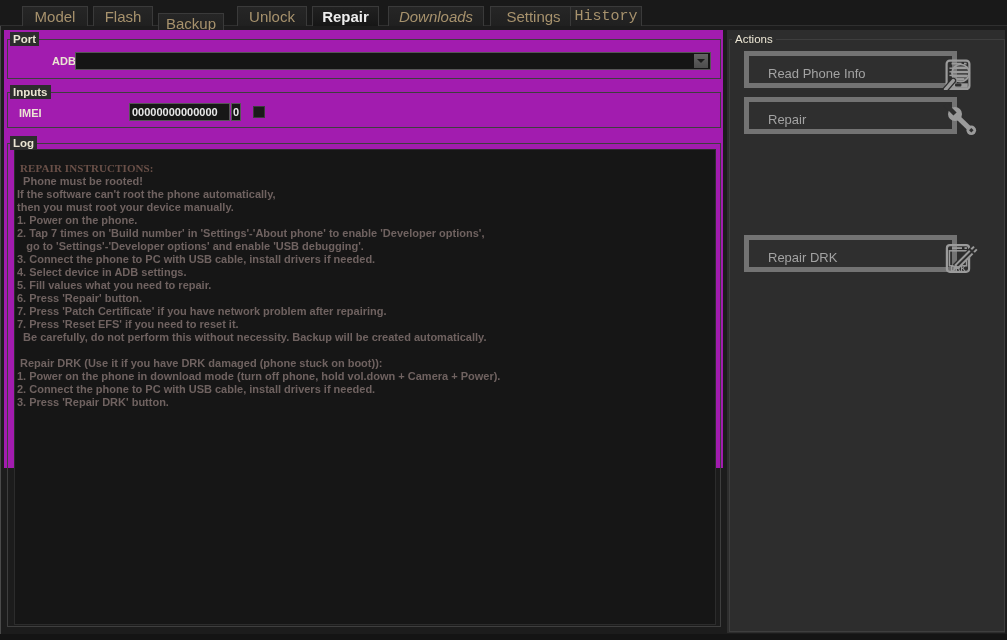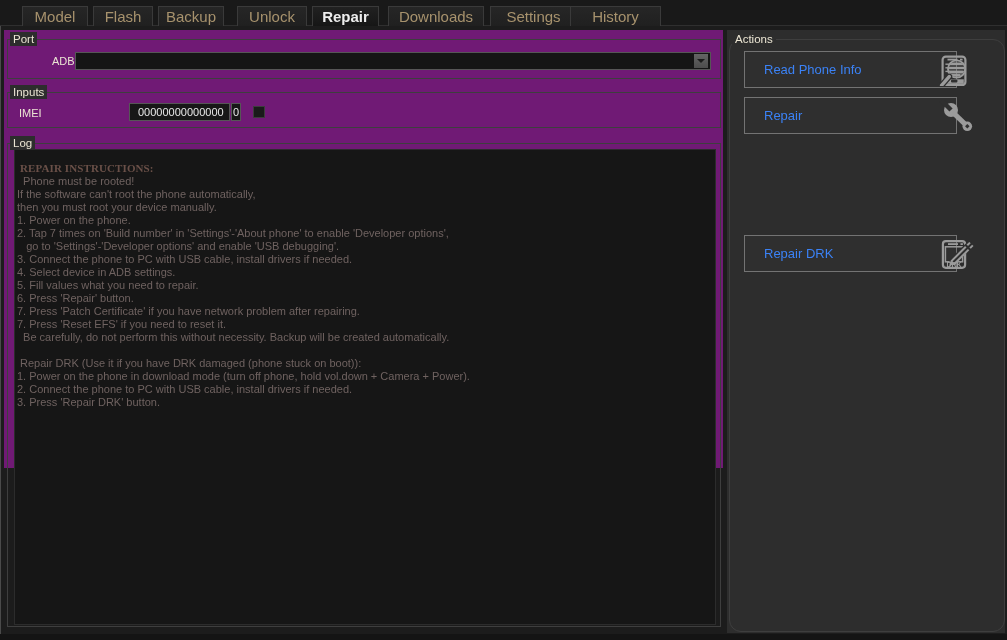--- a/index.html
+++ b/index.html
@@ -7,60 +7,60 @@
   body { background:#1d1d1d; font-family:"Liberation Sans", sans-serif; position:relative; }
   #win { position:absolute; left:0; top:0; width:1007px; height:640px; background:#1c1c1c; }
 
   
   #tabbar { position:absolute; left:0; top:0; width:1007px; height:26px; background:#191919; border-bottom:1px solid #2f2f2f; }
   .tab { position:absolute; top:6px; height:20px; background:linear-gradient(#262626,#202020); border:1px solid #3a3a3a; border-bottom:none;
          color:#a7926d; font-size:15px; text-align:center; line-height:19px; }
   .tab.active { background:linear-gradient(#212121,#161616); color:#ededed; font-weight:bold; }
 
   
-  #leftpanel { position:absolute; left:4px; top:30px; width:719px; height:438px; background:#701a75; }
+  #leftpanel { position:absolute; left:4px; top:30px; width:719px; height:438px; background:#a21caf;font-weight:bold; }
   #rightpanel { position:absolute; left:727px; top:30px; width:278px; height:603px; background:#2d2d2d; }
 
   .group { position:absolute; border:1px solid #3e3e3e; }
   .glabel { position:absolute; top:-8px; left:2px; background:#2d2d2d; padding:0 3px; color:#ebe5d3; font-size:11.5px; line-height:14px; }
 
   .flabel { position:absolute; color:#ebe5d3; font-size:11px; }
 
   .combo { position:absolute; left:67px; top:12px; width:636px; height:18px; background:#151515; border:1px solid #565656; }
   .combo .btn { position:absolute; right:2px; top:1px; width:14px; height:14px; background:linear-gradient(#646464,#4d4d4d); }
   .combo .btn:after { content:""; position:absolute; left:3px; top:5px; width:0; height:0; border:4px solid transparent; border-top:4.5px solid #1c1c1c; }
 
-  .tfield { position:absolute; background:#171717; border:1px solid #565656; color:#e8e8e8; font-size:11px; line-height:16px; padding-left:8px; }
+  .tfield { position:absolute; background:#171717; border:1px solid #565656; color:#e8e8e8; font-size:11px; line-height:16px; padding-left:2px; }
 
   .checkbox { position:absolute; width:12px; height:12px; background:#1a1a1a; border:1px solid #3c3c3c; }
 
   #logbox { position:absolute; left:6px; top:5px; width:702px; height:476px; background:#161616; border:1px solid #2c2c2c;
             color:#6f6260; font-size:11px; line-height:13px; white-space:pre; padding:12px 0 15px 2px; }
   #logbox b { font-family:"Liberation Serif", serif; font-size:11px; color:#6a5048; letter-spacing:0.1px; }
 
-  .abtn { position:absolute; left:14px; width:213px; height:37px; background:#2f2f2f; border:1px solid #737373;
-          color:#3b82f6; font-size:13px; }
+  .abtn { position:absolute; left:14px; width:213px; height:37px; background:#2f2f2f; border:5px solid #737373;
+          color:#a3a3a3; font-size:13px; }
   .abtn span { position:absolute; left:19px; top:10px; }
   .abtn svg { position:absolute; left:194px; top:2px; }
 </style>
 </head>
 <body>
 <div id="win">
   <div style="position:absolute;left:0;top:0;width:1px;height:640px;background:#4a4a4a;"></div>
   <div style="position:absolute;left:0;top:0;width:1007px;height:1px;background:#2e2e2e;"></div>
   <div style="position:absolute;left:0;top:634px;width:1007px;height:6px;background:#141414;"></div>
   <div id="tabbar">
     <div class="tab" style="left:22px;width:66px;">Model</div>
     <div class="tab" style="left:93px;width:60px;">Flash</div>
-    <div class="tab" style="left:158px;width:66px;">Backup</div>
+    <div class="tab" style="left:158px;width:66px;margin-top:7px;">Backup</div>
     <div class="tab" style="left:237px;width:70px;">Unlock</div>
     <div class="tab active" style="left:312px;width:67px;">Repair</div>
-    <div class="tab" style="left:388px;width:96px;">Downloads</div>
+    <div class="tab" style="left:388px;width:96px;font-style:italic;">Downloads</div>
     <div class="tab" style="left:490px;width:87px;">Settings</div>
-    <div class="tab" style="left:570px;width:91px;">History</div>
+    <div class="tab" style="left:570px;width:72px;font-family:Liberation Mono, monospace;">History</div>
   </div>
 
   <div id="leftpanel">
 
     <div class="group" style="left:3px; top:9px; width:714px; height:40px;">
       <div class="glabel">Port</div>
       <div class="flabel" style="left:11px; top:15px;margin-left:33px;">ADB</div>
       <div class="combo">
           <div class="btn"></div>
         </div>
@@ -92,21 +92,21 @@
   Be carefully, do not perform this without necessity. Backup will be created automatically.
 
  Repair DRK (Use it if you have DRK damaged (phone stuck on boot)):
 1. Power on the phone in download mode (turn off phone, hold vol.down + Camera + Power).
 2. Connect the phone to PC with USB cable, install drivers if needed.
 3. Press 'Repair DRK' button.</div>
     </div>
   </div>
 
   <div id="rightpanel">
-    <div class="group" style="left:2px; top:9px; width:276px; height:593px;border-radius:12px;">
+    <div class="group" style="left:2px; top:9px; width:276px; height:593px;">
       <div class="glabel">Actions</div>
 
       <div class="abtn" style="top:11px;">
           <span>Read Phone Info</span>
         <svg width="36" height="32" viewBox="0 0 36 32">
           <defs>
               <clipPath id="mag">
                 <circle cx="17.6" cy="15" r="7.8"></circle>
               </clipPath>
             </defs>

